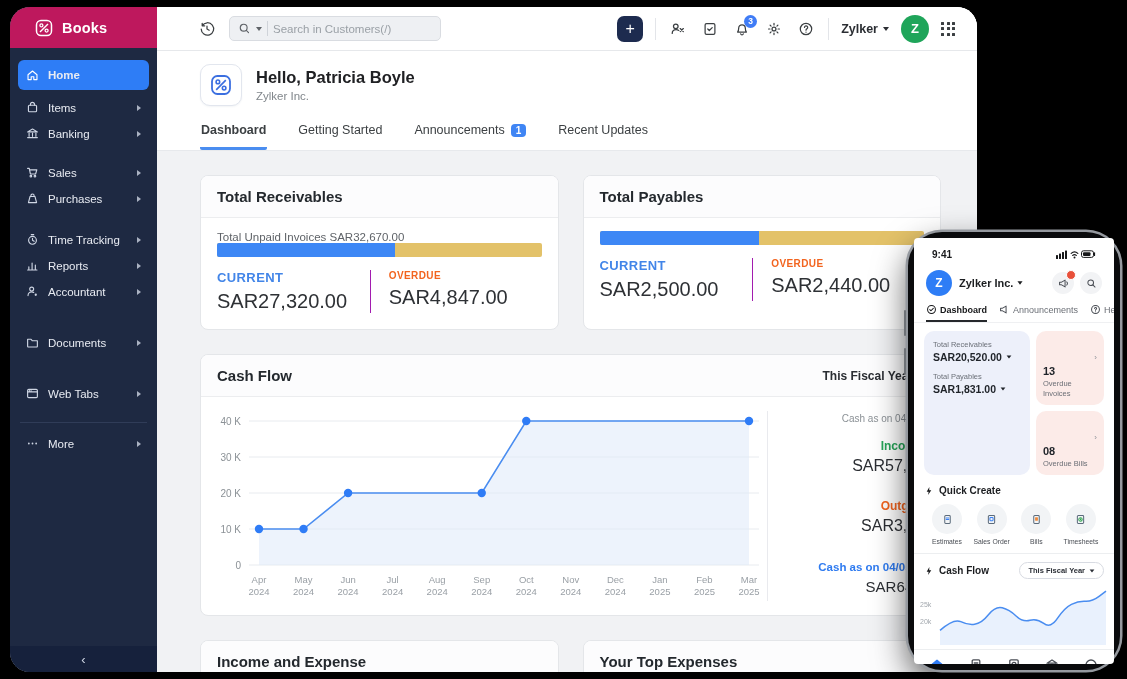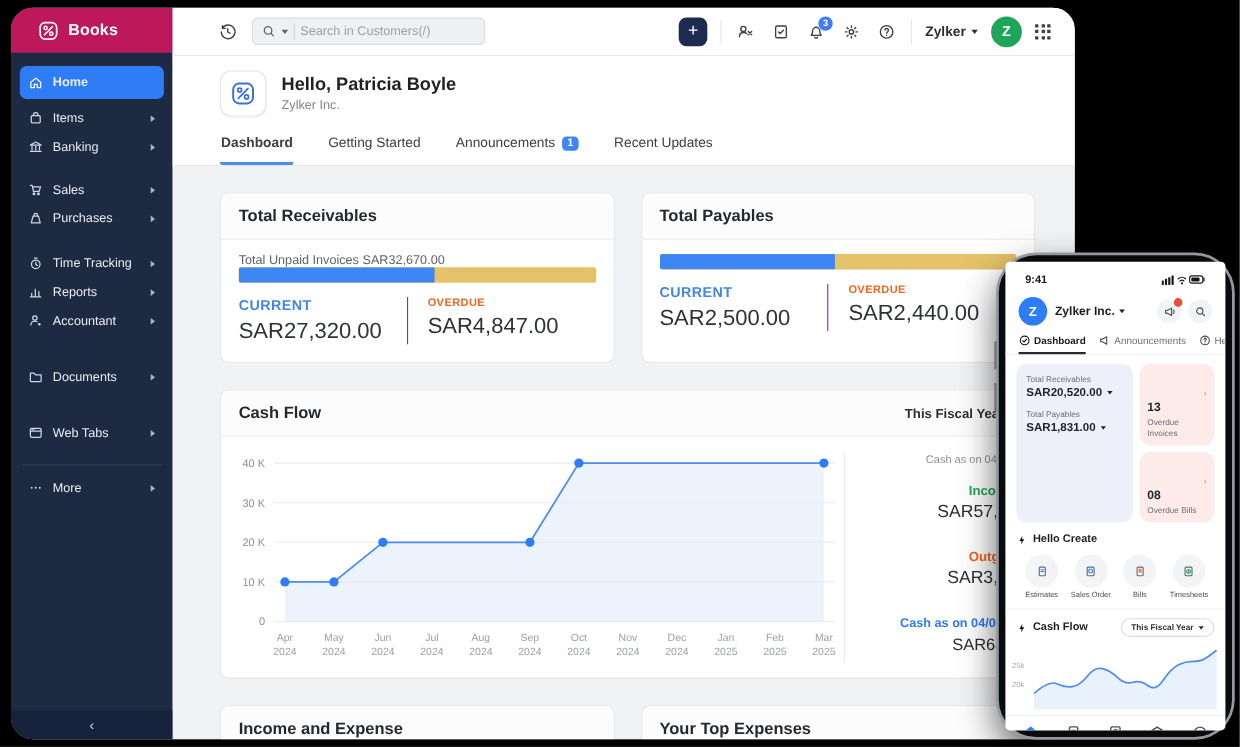--- a/index.html
+++ b/index.html
@@ -585,21 +585,21 @@
           <div class="p-pink-lbl">Overdue Bills</div>
         </div>
       </div>
     </div>
 
     <div class="p-quick">
       <div class="p-section-title">
         <svg class="picon" style="width:10px;height:10px" viewBox="0 0 14 14">
             <path d="M7.5 1.5 3.8 8 h2.7 L5.6 12.7 10.2 6 H7.3 Z" fill="#17181a" stroke="none"></path>
           </svg>
-        <span>Hello Create</span>
+        <span>Quick Create</span>
       </div>
       <div class="p-quick-row">
         <div class="p-quick-item">
           <div class="p-quick-circle">
               <svg class="picon" viewBox="0 0 14 14" style="stroke:#5b6b7c">
                 <rect x="3.5" y="2" width="7" height="10" rx="1.2"></rect>
                 <path d="M5.3 5 h3.4 M5.3 7 h3.4" stroke="#3b82f6"></path>
               </svg>
             </div>
           <span class="p-quick-lbl">Estimates</span>

